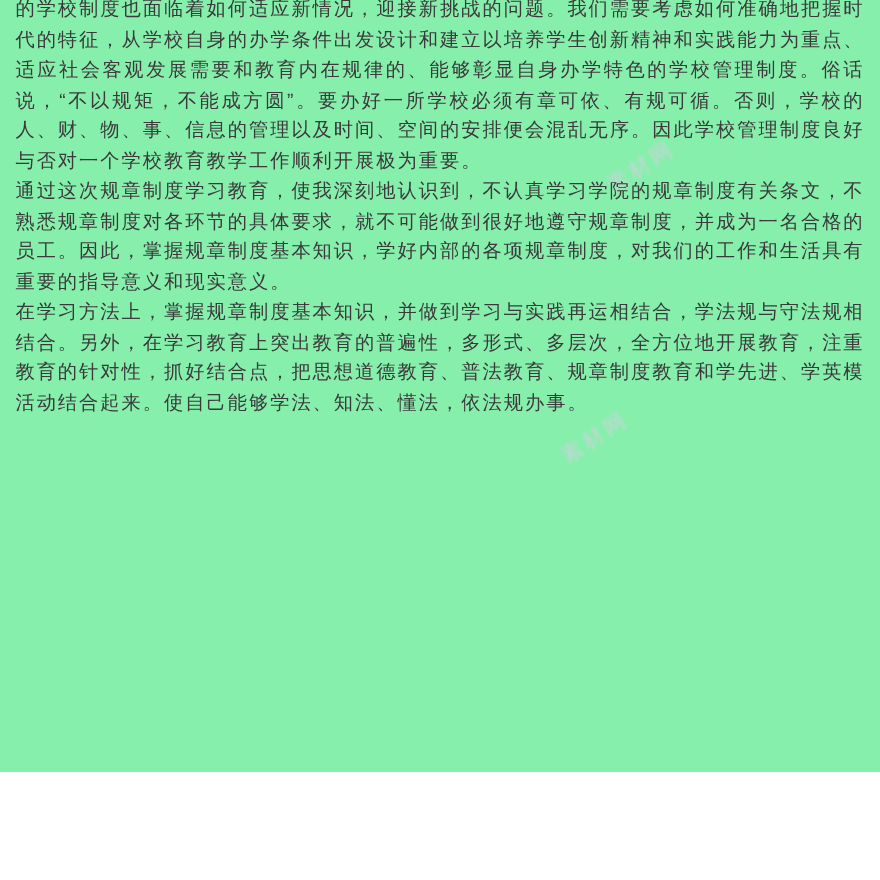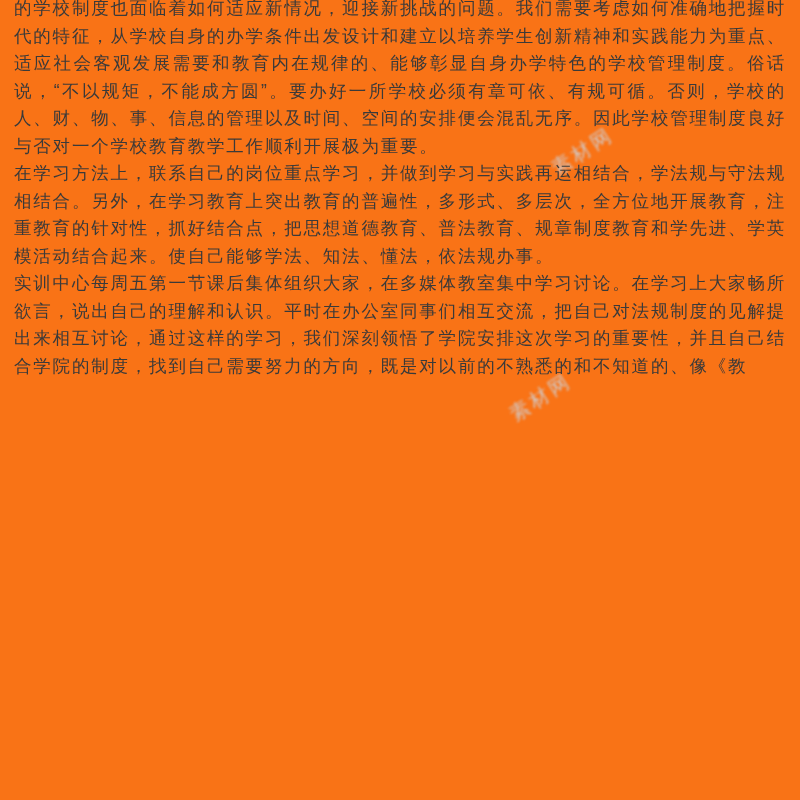--- a/index.html
+++ b/index.html
@@ -3,23 +3,23 @@
 <meta charset="utf-8">
 <style>
   html, body {
     margin: 0;
     padding: 0;
     background: #ffffff;
   }
   .page {
     position: relative;
     width: 800px;
-    height: 800px;
+    height: 702px;
     margin: 0 auto;
-    background: #f97316;
+    background: #86efac;
     overflow: hidden;
     font-family: "Liberation Sans", "DejaVu Sans", sans-serif;
   }
   .content {
     position: relative;
     z-index: 1;
     margin-top: -5px;
     padding: 0 14px;
     color: #3a3a3a;
     font-size: 17.5px;
@@ -55,17 +55,17 @@
 
   <div class="watermark wm-1">
     <span>素材网</span>
   </div>
   <div class="watermark wm-2">
     <span>素材网</span>
   </div>
 
   <div class="content">
     <p class="para">的学校制度也面临着如何适应新情况，迎接新挑战的问题。我们需要考虑如何准确地把握时代的特征，从学校自身的办学条件出发设计和建立以培养学生创新精神和实践能力为重点、适应社会客观发展需要和教育内在规律的、能够彰显自身办学特色的学校管理制度。俗话说，“不以规矩，不能成方圆”。要办好一所学校必须有章可依、有规可循。否则，学校的人、财、物、事、信息的管理以及时间、空间的安排便会混乱无序。因此学校管理制度良好与否对一个学校教育教学工作顺利开展极为重要。</p>
-    <p class="para">在学习方法上，联系自己的岗位重点学习，并做到学习与实践再运相结合，学法规与守法规相结合。另外，在学习教育上突出教育的普遍性，多形式、多层次，全方位地开展教育，注重教育的针对性，抓好结合点，把思想道德教育、普法教育、规章制度教育和学先进、学英模活动结合起来。使自己能够学法、知法、懂法，依法规办事。</p>
-    <p class="para">实训中心每周五第一节课后集体组织大家，在多媒体教室集中学习讨论。在学习上大家畅所欲言，说出自己的理解和认识。平时在办公室同事们相互交流，把自己对法规制度的见解提出来相互讨论，通过这样的学习，我们深刻领悟了学院安排这次学习的重要性，并且自己结合学院的制度，找到自己需要努力的方向，既是对以前的不熟悉的和不知道的、像《教</p>
+    <p class="para">通过这次规章制度学习教育，使我深刻地认识到，不认真学习学院的规章制度有关条文，不熟悉规章制度对各环节的具体要求，就不可能做到很好地遵守规章制度，并成为一名合格的员工。因此，掌握规章制度基本知识，学好内部的各项规章制度，对我们的工作和生活具有重要的指导意义和现实意义。</p>
+    <p class="para">在学习方法上，掌握规章制度基本知识，并做到学习与实践再运相结合，学法规与守法规相结合。另外，在学习教育上突出教育的普遍性，多形式、多层次，全方位地开展教育，注重教育的针对性，抓好结合点，把思想道德教育、普法教育、规章制度教育和学先进、学英模活动结合起来。使自己能够学法、知法、懂法，依法规办事。</p>
   </div>
 
 </div>
 
 </body></html>

